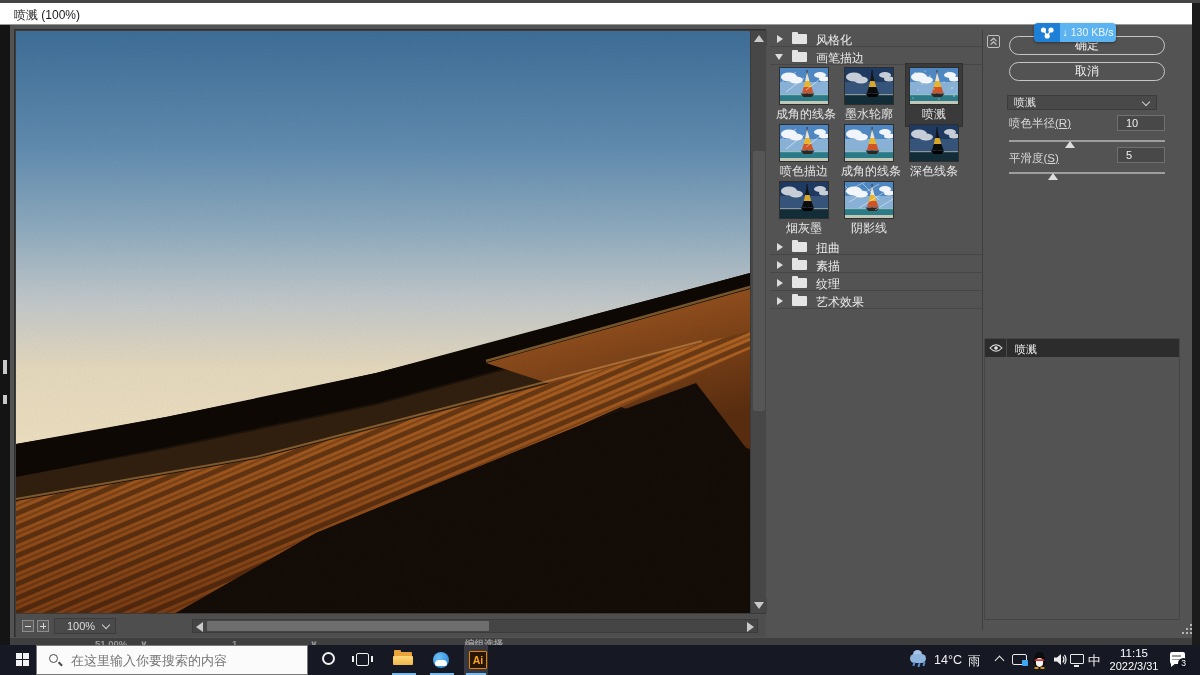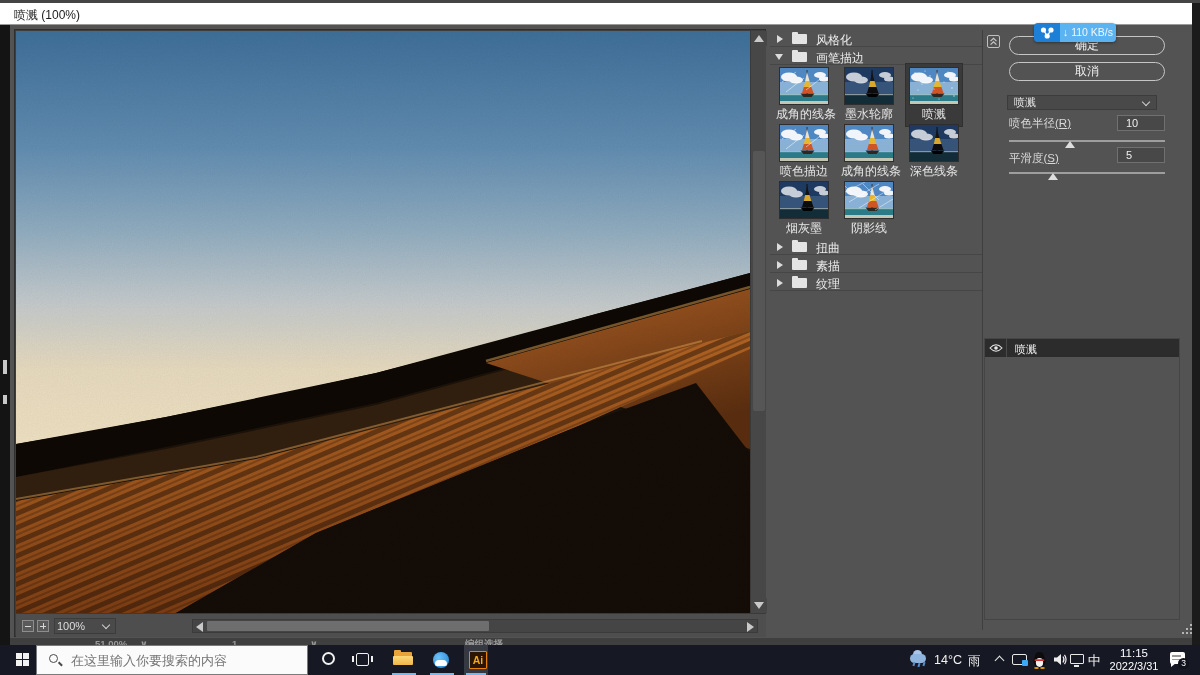--- a/index.html
+++ b/index.html
@@ -35,21 +35,21 @@
     border-left:5px solid transparent; border-right:5px solid transparent; border-top:7px solid #c9c9c9; }
   #vthumb { left:2px; top:120px; width:12px; height:260px; background:#565656; border-radius:2px; }
 
   
   #pv-bottom { left:1px; top:583px; width:750px; height:24px; background:#4e4e4e; border-top:1px solid #3a3a3a; }
   .zoom-btn { position:absolute; top:6px; width:12px; height:12px; background:#5a5a5a;
     border:1px solid #8d8d8d; }
   .zoom-btn .h { position:absolute; left:2px; top:4.5px; width:6px; height:1.5px; background:#d8d8d8; }
   .zoom-btn .v { position:absolute; left:4.5px; top:2px; width:1.5px; height:6px; background:#d8d8d8; }
   #zoom-select { left:38px; top:4px; width:62px; height:16px; background:#4a4a4a;
-    border:1px solid #3c3c3c; color:#ddd; font-size:11px; line-height:14px; padding-left:2px; }
+    border:1px solid #3c3c3c; color:#ddd; font-size:11px; line-height:14px; padding-left:12px; }
   .chev { position:absolute; width:6px; height:6px; border-right:1.5px solid #cfcfcf;
     border-bottom:1.5px solid #cfcfcf; transform:rotate(45deg); }
   #hscroll { left:176px; top:5px; width:566px; height:14px; background:#454545; border:1px solid #3b3b3b; }
   .harrow-l { position:absolute; left:3px; top:2px; width:0; height:0;
     border-top:5px solid transparent; border-bottom:5px solid transparent; border-right:7px solid #c9c9c9; }
   .harrow-r { position:absolute; right:3px; top:2px; width:0; height:0;
     border-top:5px solid transparent; border-bottom:5px solid transparent; border-left:7px solid #c9c9c9; }
   #hthumb { left:14px; top:1px; width:282px; height:10px; background:#6e6e6e; border-radius:1px; }
 
   
@@ -468,20 +468,25 @@
       <div class="cat-row" style="top:244px;">
         <span class="arrow-r"></span>
         <span class="folder"></span>
         <span class="lbl">纹理</span>
       </div>
       <div class="cat-row" style="top:226px;">
         <span class="arrow-r"></span>
         <span class="folder"></span>
         <span class="lbl">素描</span>
       </div>
+      <div class="cat-row" style="top:262px;">
+        <span class="arrow-r"></span>
+        <span class="folder"></span>
+        <span class="lbl">艺术效果</span>
+      </div>
     </div>
 
     <div class="abs" id="vdivider"></div>
 
     <div class="abs" id="collapse-btn">
       <svg width="11" height="11" viewBox="0 0 13 13">
         <path d="M3 6 L6.5 2.8 L10 6 M3 10.2 L6.5 7 L10 10.2" stroke="#c8c8c8" stroke-width="1.4" fill="none"></path>
       </svg>
     </div>
 
@@ -490,21 +495,21 @@
 
     <div class="abs" id="speed-badge">
       <div class="logo">
         <svg width="26" height="19" viewBox="0 0 26 19">
           <circle cx="9.5" cy="7" r="2.6" fill="#fff"></circle>
             <circle cx="17" cy="7" r="2.6" fill="#fff"></circle>
           <circle cx="13.2" cy="13" r="2.6" fill="#fff"></circle>
           <path d="M9.5,7 L13.2,13 L17,7" stroke="#fff" stroke-width="1.4" fill="none"></path>
         </svg>
       </div>
-      <div class="txt"><span>↓</span> <span>110 KB/s</span></div>
+      <div class="txt"><span>↓</span> <span>130 KB/s</span></div>
     </div>
 
     <div class="abs" id="filter-select">
       <span>喷溅</span>
       <span class="chev" style="right:7px;top:3px;"></span>
     </div>
 
     <div class="param-label" style="top:91px;">
       <span>喷色半径</span><span class="k">R</span>
     </div>

